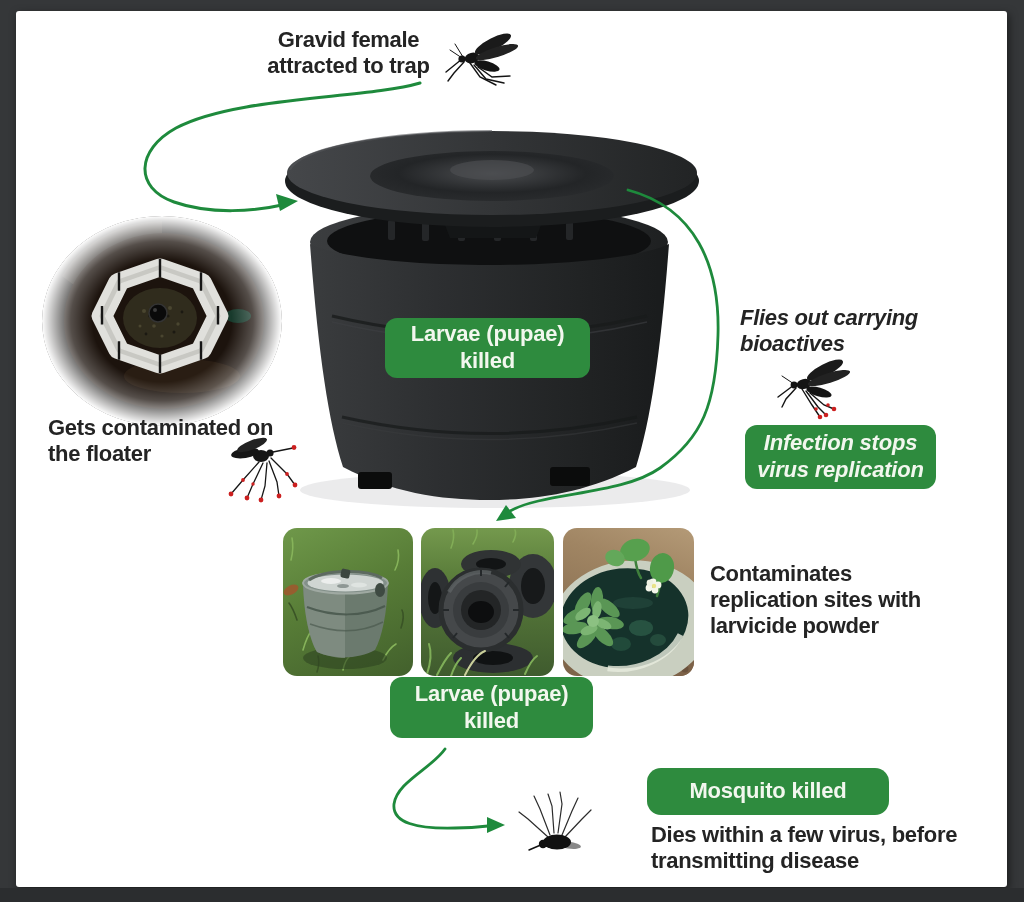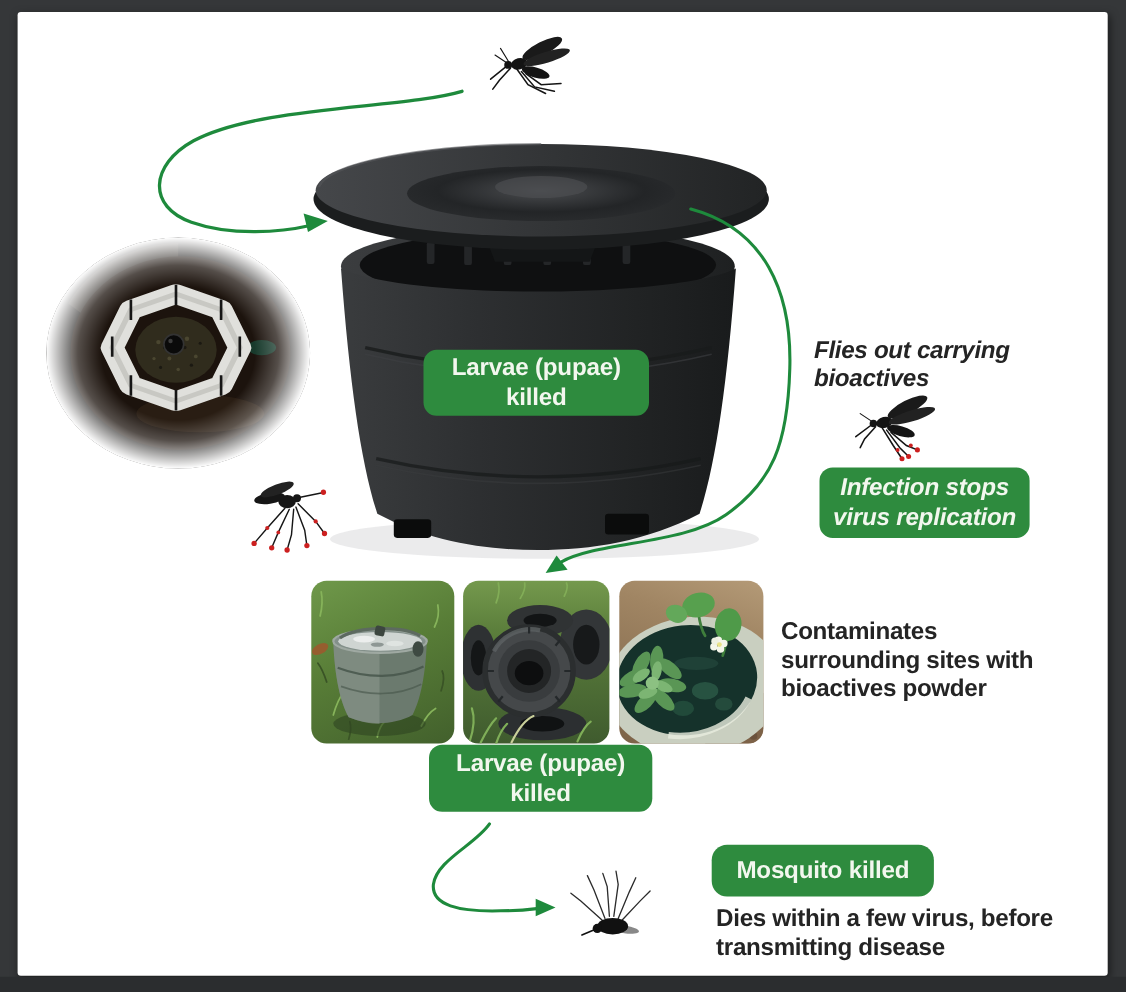--- a/index.html
+++ b/index.html
@@ -43,20 +43,21 @@
   }
   svg{overflow:visible;}
   .arrow-svg{z-index:3;}
   .mosq{z-index:4;}
 </style>
 </head>
 <body>
 
 <div id="canvas">
 
+  <div class="abs note center" style="left:225px;top:16px;width:215px;">Gravid female attracted to trap</div>
 
   <svg class="abs mosq" style="left:424px;top:4px;" width="90" height="75" viewBox="0 0 90 75">
     <g stroke="#141414" fill="none" stroke-width="1.4" stroke-linecap="round">
       <path d="M22,44 L6,57"></path>
       <path d="M22,43 L10,35" stroke-width="1"></path>
       <path d="M23,42 L15,29" stroke-width="1"></path>
       <path d="M30,48 L40,62 L56,70"></path>
       <path d="M34,50 L46,64 L64,68"></path>
       <path d="M38,52 L52,62 L70,61"></path>
       <path d="M24,47 L14,58 L8,66"></path>
@@ -169,20 +170,21 @@
           <circle cx="132" cy="116" r="1.5"></circle>
         <circle cx="104" cy="118" r="1.4"></circle>
           <circle cx="140" cy="96" r="1.4"></circle>
       </g>
       <circle cx="116" cy="97" r="9" fill="#0a0a0a"></circle>
       <circle cx="116" cy="97" r="9" fill="none" stroke="#333333" stroke-width="1.5"></circle>
       <circle cx="113" cy="94" r="2" fill="#3c3c3c"></circle>
     </svg>
   </div>
 
+  <div class="abs note" style="left:32px;top:404px;width:235px;">Gets contaminated on the floater</div>
 
   <svg class="abs mosq" style="left:179px;top:413px;" width="105" height="85" viewBox="0 0 105 85">
     <g stroke="#161616" fill="none" stroke-width="1.3" stroke-linecap="round">
       <path d="M78,28 L98,24"></path>
       <path d="M64,38 L48,56 L36,70"></path>
       <path d="M68,39 L58,60 L52,74"></path>
       <path d="M72,39 L70,62 L66,76"></path>
       <path d="M74,37 L82,58 L84,72"></path>
       <path d="M76,34 L92,50 L100,61"></path>
     </g>
@@ -349,21 +351,21 @@
         <circle cx="90" cy="54" r="3.4" fill="#f4f6ea"></circle>
           <circle cx="95" cy="57" r="3.4" fill="#f4f6ea"></circle>
         <circle cx="92" cy="62" r="3.4" fill="#f4f6ea"></circle>
           <circle cx="86" cy="60" r="3.4" fill="#f4f6ea"></circle>
         <circle cx="87" cy="55" r="3.4" fill="#eef1e2"></circle>
           <circle cx="91" cy="58" r="2.2" fill="#e9e387"></circle>
       </g>
     </svg>
   </div>
 
-  <div class="abs note" style="left:694px;top:550px;width:250px;">Contaminates surrounding sites with bioactives powder</div>
+  <div class="abs note" style="left:694px;top:550px;width:250px;">Contaminates replication sites with larvicide powder</div>
 
   <div class="abs badge" style="left:374px;top:666px;width:203px;height:61px;">Larvae (pupae) killed</div>
 
   <svg class="abs arrow-svg" style="left:369px;top:729px;" width="160" height="110" viewBox="0 0 160 110">
     <path d="M60,9 C47,28 12,42 9,64 C7,83 32,89 70,88 C84,88 95,87 103,86" fill="none" stroke="#1e8a3c" stroke-width="2.8" stroke-linecap="round"></path>
     <path d="M120,85 L102,77 L102,93 Z" fill="#1e8a3c"></path>
   </svg>
 
   <svg class="abs mosq" style="left:494px;top:778px;" width="92" height="70" viewBox="0 0 92 70">
     <g stroke="#2c2c2c" stroke-width="1.2" fill="none" stroke-linecap="round">
@@ -373,19 +375,19 @@
       <path d="M52,46 L62,22 L68,9"></path>
       <path d="M55,48 L72,30 L81,21"></path>
       <path d="M38,48 L18,30 L9,23"></path>
     </g>
     <ellipse cx="58" cy="56" rx="13" ry="3.5" fill="#555555" opacity=".7" transform="rotate(8 58 56)"></ellipse>
     <ellipse cx="47" cy="53" rx="14" ry="7.5" fill="#111111"></ellipse>
     <circle cx="33" cy="55" r="4.2" fill="#111111"></circle>
     <path d="M33,55 L19,61" stroke="#111111" stroke-width="1.5" stroke-linecap="round"></path>
   </svg>
 
-  <div class="abs badge" style="left:631px;top:757px;width:202px;height:47px;border-radius:14px;">Mosquito killed</div>
+  <div class="abs badge" style="left:631px;top:757px;width:242px;height:47px;border-radius:14px;">Mosquito killed</div>
 
   <div class="abs note" style="left:635px;top:811px;width:335px;">Dies within a few virus, before transmitting disease</div>
 
 </div>
 
 <div id="frame-bottom"></div>
 
 </body></html>

